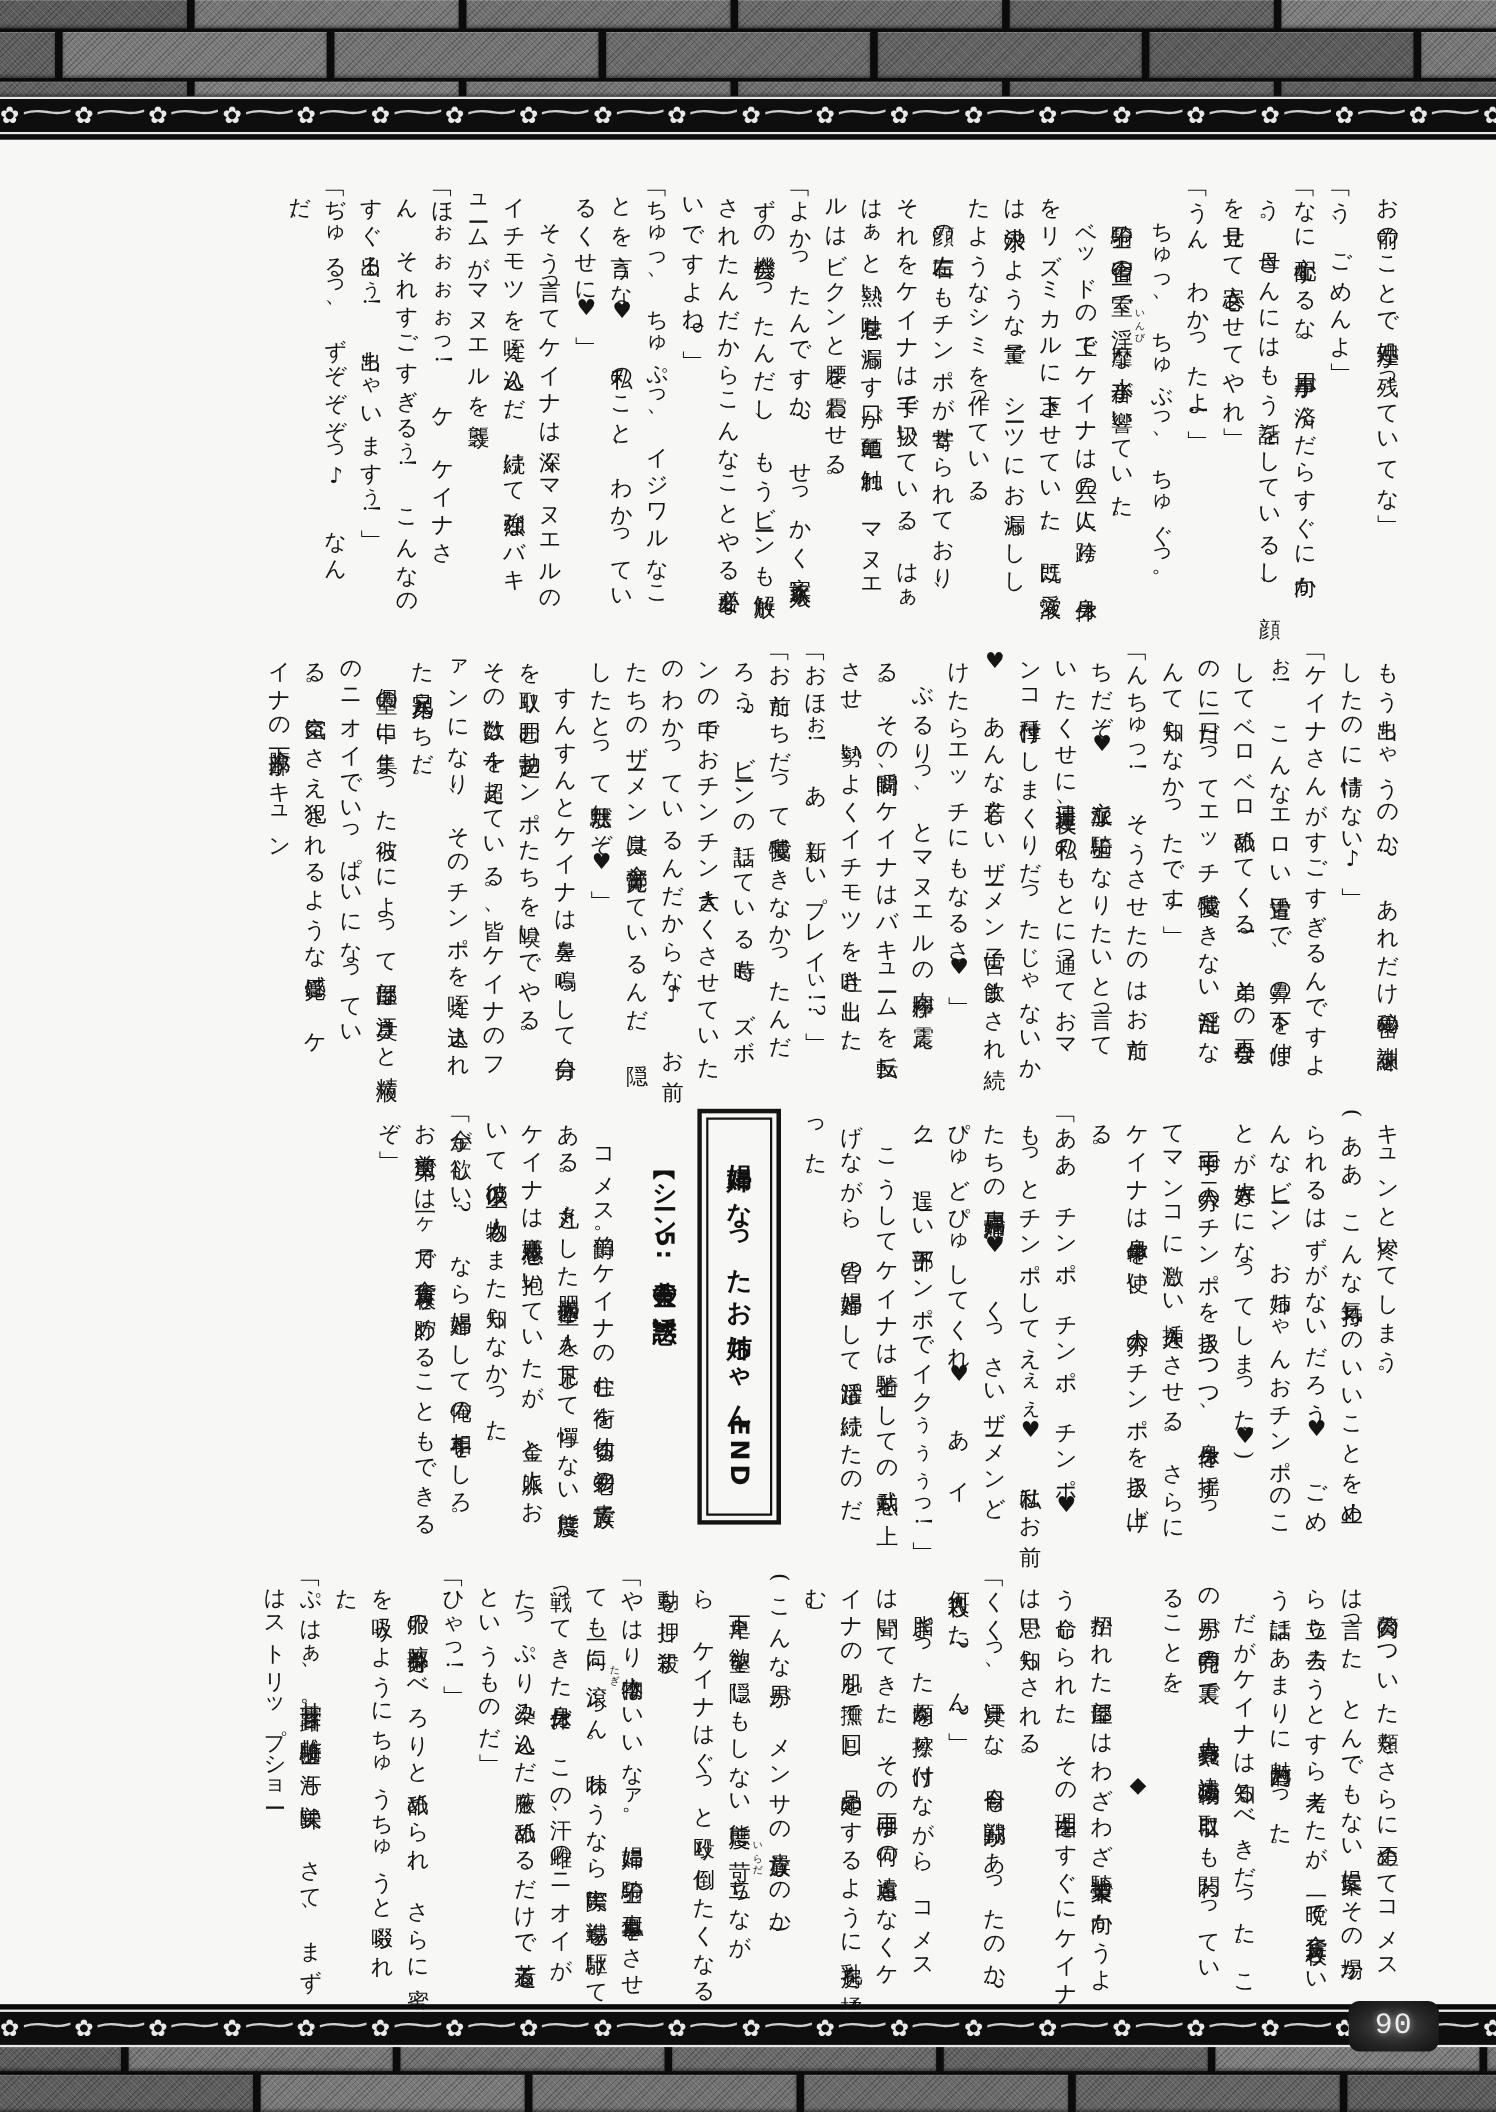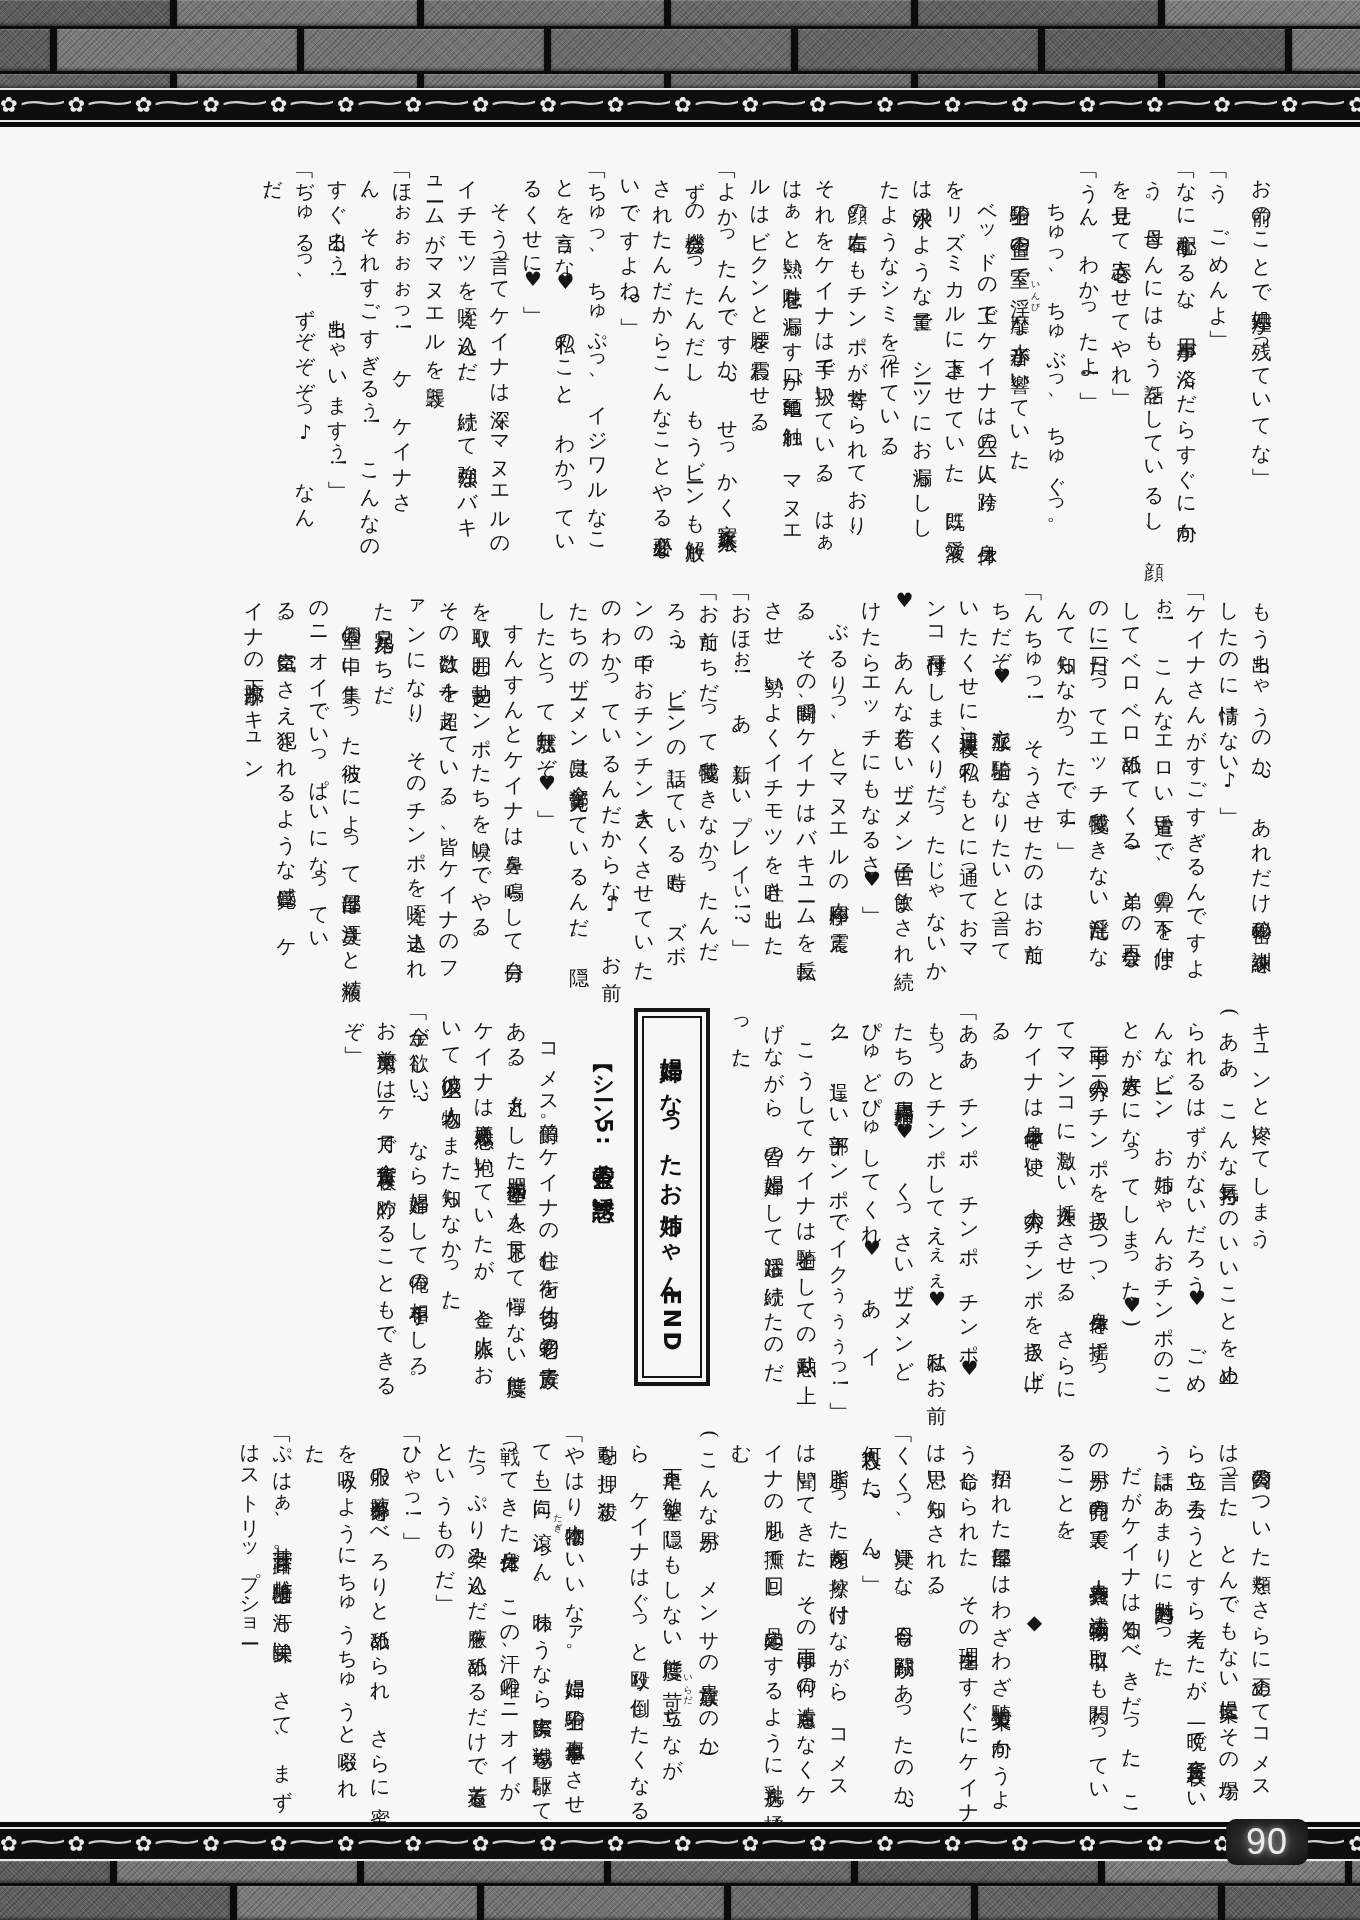--- a/index.html
+++ b/index.html
@@ -40,22 +40,22 @@
              display:flex;align-items:center;justify-content:center;}
   .scene-box span{font-family:"DejaVu Sans","Liberation Sans",sans-serif;font-weight:700;
                   font-size:23px;letter-spacing:3.5px;color:#111;}
   .scene-heading{margin:0 12px 0 10px;width:44px;padding-top:50px;
                  font-family:"DejaVu Sans","Liberation Sans",sans-serif;font-weight:700;
                  font-size:22px;letter-spacing:2.5px;color:#111;}
   
   .badge{position:absolute;left:1226px;top:1819px;width:82px;height:46px;z-index:5;
          background:radial-gradient(ellipse at center,#4d4d4d 0%,#262626 55%,#111 100%);
          border-radius:10px;display:flex;align-items:center;justify-content:center;}
-  .badge span{color:#ededed;font-family:Liberation Sans, sans-serif;
-              font-size:36px;letter-spacing:1px;text-shadow:0 0 6px rgba(255,255,255,.55);}
+  .badge span{color:#ededed;font-family:Liberation Mono, monospace;
+              font-size:27px;letter-spacing:1px;text-shadow:0 0 6px rgba(255,255,255,.55);}
 </style>
 </head>
 <body>
 
 <div class="page">
 
   <div class="brick-region top">
       <div class="brick-row" style="height: 26px; margin-left: -70px; width: 1690px;"><div class="brick" style="width: 240px; background-color: rgb(92, 92, 92);"></div><div class="brick" style="width: 240px; background-color: rgb(120, 120, 120);"></div><div class="brick" style="width: 240px; background-color: rgb(112, 112, 112);"></div><div class="brick" style="width: 240px; background-color: rgb(105, 105, 105);"></div><div class="brick" style="width: 240px; background-color: rgb(97, 97, 97);"></div><div class="brick" style="width: 240px; background-color: rgb(125, 125, 125);"></div></div>
       <div class="brick-row" style="height: 42px; margin-left: -190px; width: 1810px;"><div class="brick" style="width: 240px; background-color: rgb(94, 94, 94);"></div><div class="brick" style="width: 240px; background-color: rgb(122, 122, 122);"></div><div class="brick" style="width: 240px; background-color: rgb(115, 115, 115);"></div><div class="brick" style="width: 240px; background-color: rgb(107, 107, 107);"></div><div class="brick" style="width: 240px; background-color: rgb(99, 99, 99);"></div><div class="brick" style="width: 240px; background-color: rgb(92, 92, 92);"></div><div class="brick" style="width: 240px; background-color: rgb(120, 120, 120);"></div></div>
       <div class="brick-row" style="height: 14px; margin-left: -70px; width: 1690px;"><div class="brick" style="width: 240px; background-color: rgb(97, 97, 97);"></div><div class="brick" style="width: 240px; background-color: rgb(125, 125, 125);"></div><div class="brick" style="width: 240px; background-color: rgb(117, 117, 117);"></div><div class="brick" style="width: 240px; background-color: rgb(110, 110, 110);"></div><div class="brick" style="width: 240px; background-color: rgb(102, 102, 102);"></div><div class="brick" style="width: 240px; background-color: rgb(94, 94, 94);"></div></div>

